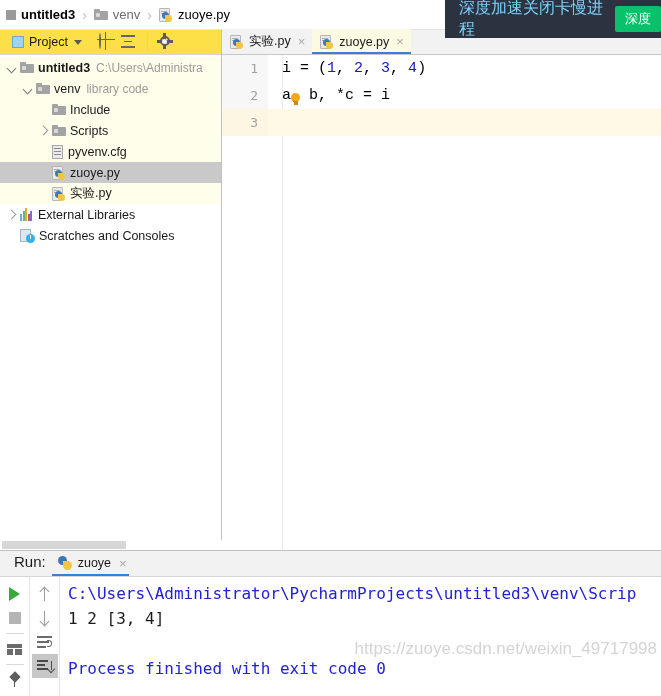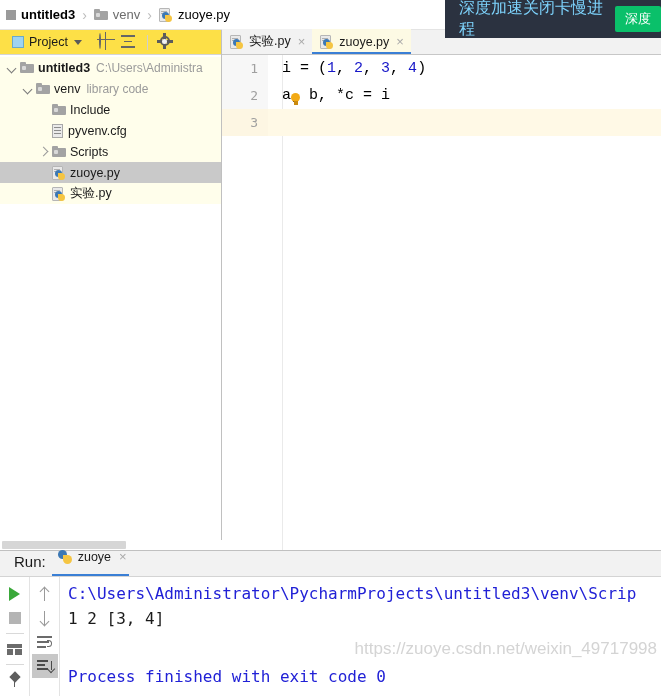--- a/index.html
+++ b/index.html
@@ -133,21 +133,21 @@
 
   
   .notif { position:absolute; right:0; top:0; width:216px; height:38px; background:#2b3240; display:flex; align-items:center; padding-left:14px; z-index: 40; }
   .notif-text { color:#7dd3fc; font-size:16px; flex:1; }
   .notif-btn { background:#0ac06a; color:#ffffff; font-size:13px; height:26px; display:flex; align-items:center; padding:0 10px; margin-right:0; border-radius:2px; overflow:hidden; white-space:nowrap; }
 
   
   .run-panel { position:absolute; left:0; top:550px; width:661px; height:146px; background:#ffffff; border-top:1px solid #c0c0c0; }
   .run-header { height:26px; background:#f2f2f2; display:flex; align-items:flex-end; border-bottom:1px solid #d4d4d4; }
   .run-label { font-size:15px; color:#1a1a1a; padding: 0 0 6px 14px; }
-  .run-tab { height:26px; display:flex; padding:0 8px 0 12px; position:relative; }
+  .run-tab { height:26px; display:flex; align-items:center; padding:0 8px 0 12px; position:relative; }
   .run-tab:after { content:""; position:absolute; left:6px; right:6px; bottom:0; height:2px; background:#3a7fd5; }
   .run-tab-label { font-size:12.5px; color:#1a1a1a; margin-left:6px; }
   .run-tab-close { margin-left:8px; color:#a9a9a9; font-size:13px; line-height:1; }
   .ico-pylogo { width:14px; height:14px; position:relative; display:inline-block; }
   .ico-pylogo .b { position:absolute; left:0; top:0; width:9px; height:9px; background:#3c78b4; border-radius:50% 50% 0 50%; }
   .ico-pylogo .y { position:absolute; left:5px; top:5px; width:9px; height:9px; background:#f5c542; border-radius:0 50% 50% 50%; }
 
   .run-body { position:absolute; left:0; top:26px; right:0; bottom:0; display:flex; }
   .run-tb { width:30px; background:#ffffff; border-right:1px solid #e3e3e3; display:flex; flex-direction:column; align-items:center; padding-top:5px; }
   .run-tb2 { width:30px; background:#ffffff; border-right:1px solid #e3e3e3; display:flex; flex-direction:column; align-items:center; padding-top:5px; }
@@ -179,21 +179,21 @@
   .end-ico i:nth-child(1){ top:0; width:11px;}
   .end-ico i:nth-child(2){ top:4px; width:8px;}
   .end-ico i:nth-child(3){ top:8px; width:11px;}
   .end-ico .dn { position:absolute; right:0; top:1px; width:1.5px; height:9px; background:#4a4a4a;}
   .end-ico .dh { position:absolute; right:-2px; bottom:0.5px; width:6px; height:6px; border-left:1.5px solid #4a4a4a; border-bottom:1.5px solid #4a4a4a; transform:rotate(-45deg);}
 
   .console { flex:1; background:#ffffff; position:relative; overflow:hidden; padding-left:8px; padding-top:4px; }
   .cline { font-family:"DejaVu Sans Mono", monospace; font-size:16px; line-height:25px; white-space:pre; }
   .cline.path { color:#2121d6; }
   .cline.out { color:#1a1a1a; }
-  .cline.fin { color:#2121d6;margin-top:8px; }
+  .cline.fin { color:#2121d6; }
   .watermark { position:absolute; right:4px; top:62px; color:#d4d4d4; font-size:17px; font-family:"Liberation Sans", sans-serif; pointer-events:none; }
 </style>
 </head>
 <body>
 
 <div id="app">
 
   <div class="breadcrumb-bar">
     <div class="crumb">
       <span class="ico-sq-gray"></span>
@@ -266,40 +266,40 @@
           <span class="tw"></span>
           <span class="ico-folder">
             <i class="tab"></i>
             <i class="body"></i>
             <i class="dot"></i>
           </span>
           <span class="tree-label">Include</span>
         </div>
         <div class="tree-row">
           <span style="display:inline-block;width:32px;flex:0 0 32px"></span>
+          <span class="tw">
+            <i class="arrow-right"></i>
+          </span>
+          <span class="ico-folder">
+            <i class="tab"></i>
+            <i class="body"></i>
+            <i class="dot"></i>
+          </span>
+          <span class="tree-label">Scripts</span>
+        </div>
+        <div class="tree-row">
+          <span style="display:inline-block;width:32px;flex:0 0 32px"></span>
           <span class="tw"></span>
           <span class="ico-cfg">
             <i class="pg"></i>
             <i class="l" style="top:3px"></i>
             <i class="l" style="top:6px"></i>
             <i class="l" style="top:9px"></i>
           </span>
           <span class="tree-label">pyvenv.cfg</span>
-        </div>
-        <div class="tree-row">
-          <span style="display:inline-block;width:32px;flex:0 0 32px"></span>
-          <span class="tw">
-            <i class="arrow-right"></i>
-          </span>
-          <span class="ico-folder">
-            <i class="tab"></i>
-            <i class="body"></i>
-            <i class="dot"></i>
-          </span>
-          <span class="tree-label">Scripts</span>
         </div>
         <div class="tree-row selected">
           <span style="display:inline-block;width:32px;flex:0 0 32px"></span>
           <span class="tw"></span>
           <span class="ico-py">
             <i class="page"></i>
             <i class="lineA"></i>
             <i class="lineB"></i>
             <i class="blue"></i>
             <i class="yel"></i>
@@ -311,20 +311,43 @@
           <span class="tw"></span>
           <span class="ico-py">
             <i class="page"></i>
             <i class="lineA"></i>
             <i class="lineB"></i>
             <i class="blue"></i>
             <i class="yel"></i>
           </span>
           <span class="tree-label">实验.py</span>
         </div>
+        <div class="tree-row plain">
+          <span style="display:inline-block;width:0px;flex:0 0 0px"></span>
+          <span class="tw">
+            <i class="arrow-right"></i>
+          </span>
+          <span class="ico-lib">
+            <b style="left:0px;height:7px;background:#6fa8d6"></b>
+            <b style="left:2.6px;height:10px;background:#5fb878"></b>
+            <b style="left:5.2px;height:13px;background:#e0a93b"></b>
+            <b style="left:7.800000000000001px;height:7px;background:#c2545a"></b>
+            <b style="left:10.4px;height:10px;background:#7b6fd6"></b>
+          </span>
+          <span class="tree-label">External Libraries</span>
+        </div>
+        <div class="tree-row plain">
+          <span style="display:inline-block;width:0px;flex:0 0 0px"></span>
+          <span class="tw"></span>
+          <span class="ico-scratch">
+            <i class="pg"></i>
+            <i class="cl"></i>
+          </span>
+          <span class="tree-label">Scratches and Consoles</span>
+        </div>
       </div>
 
     <div class="hscroll-track">
       <div class="hscroll-thumb"></div>
     </div>
   </div>
 
   <div class="editor-area">
     <div class="tab-strip" id="tabstrip">
         <div class="etab inactive">

